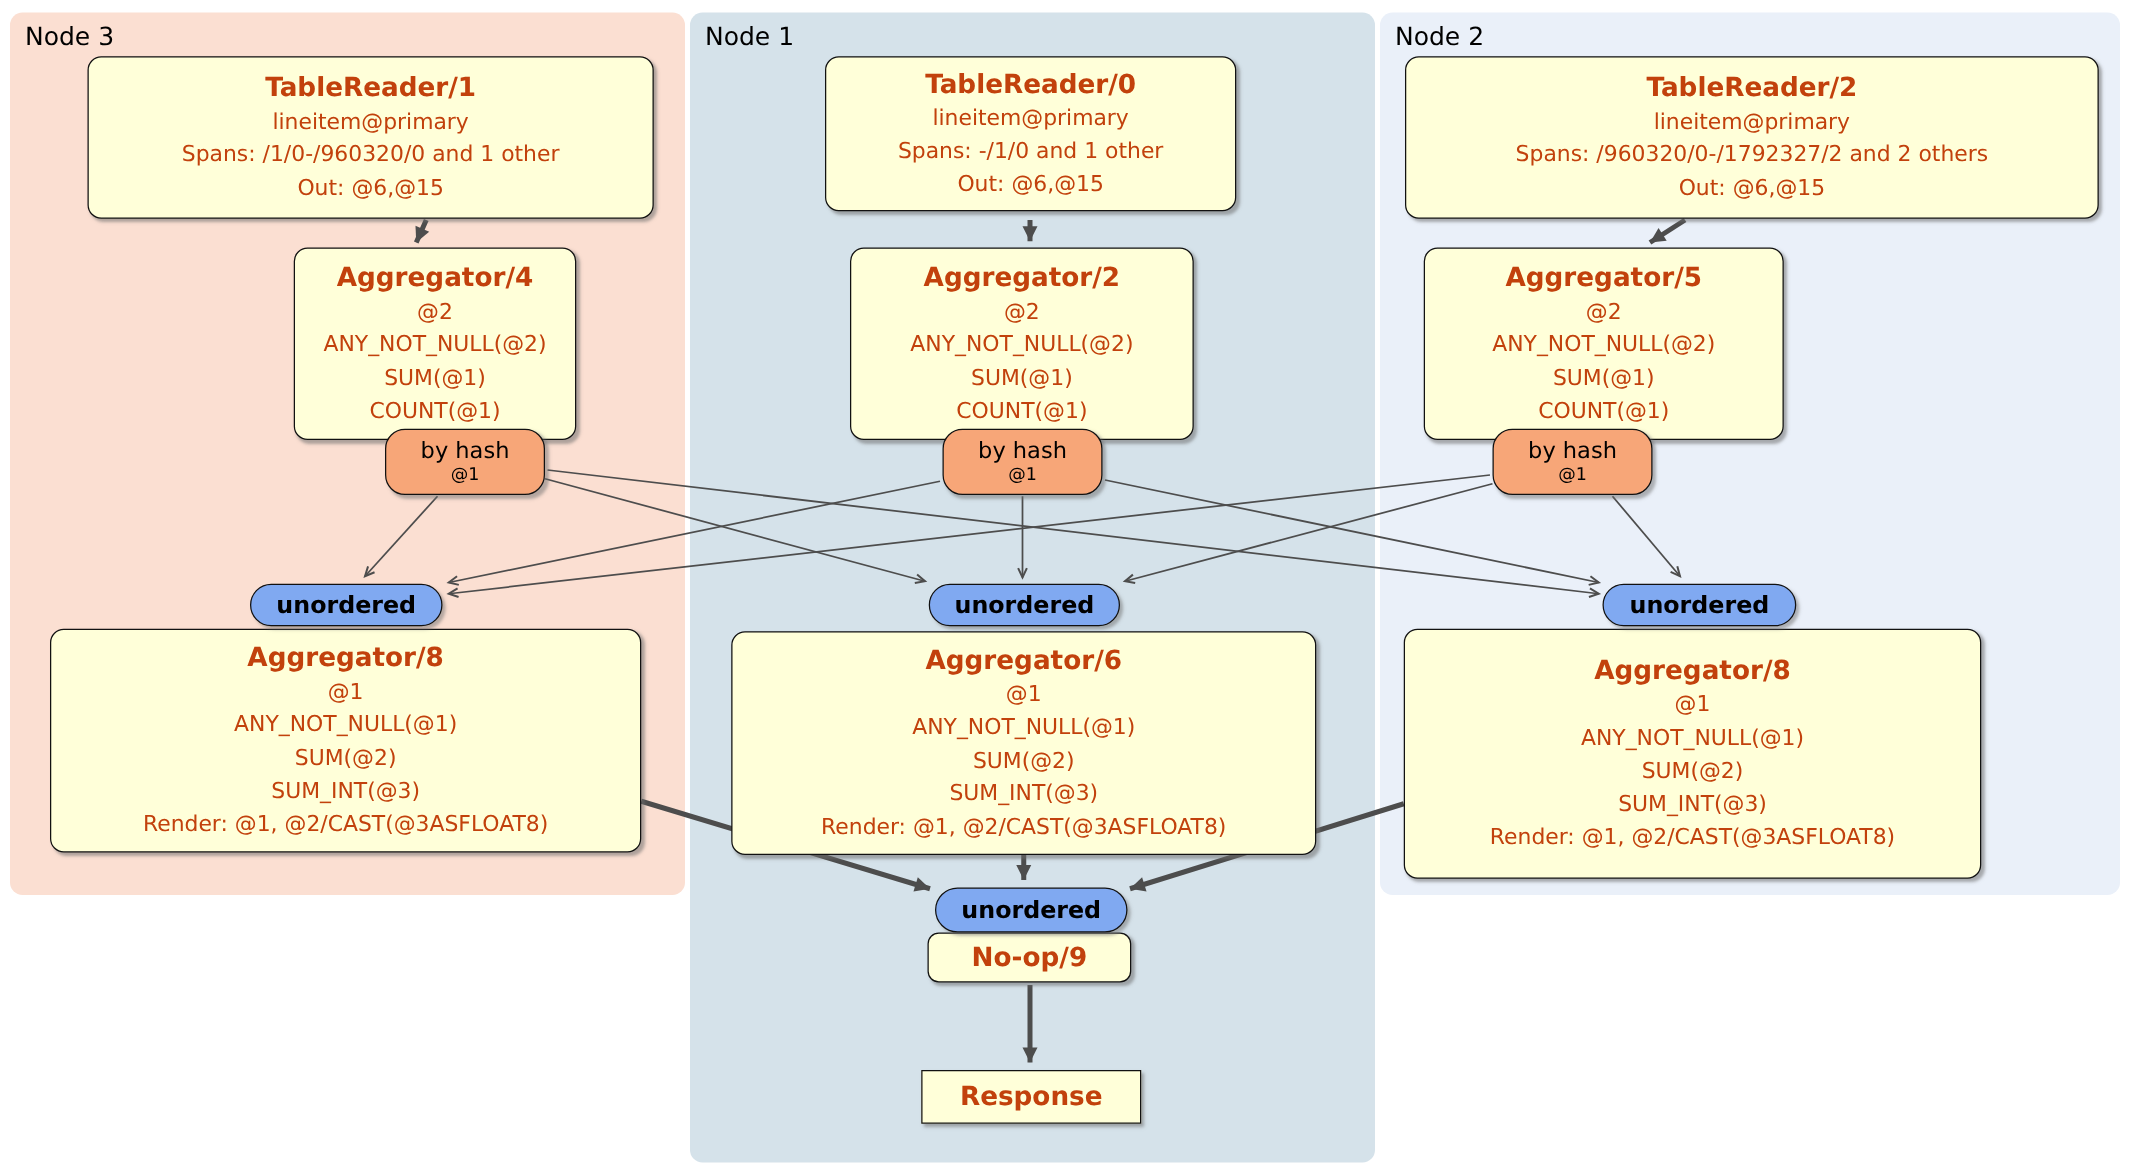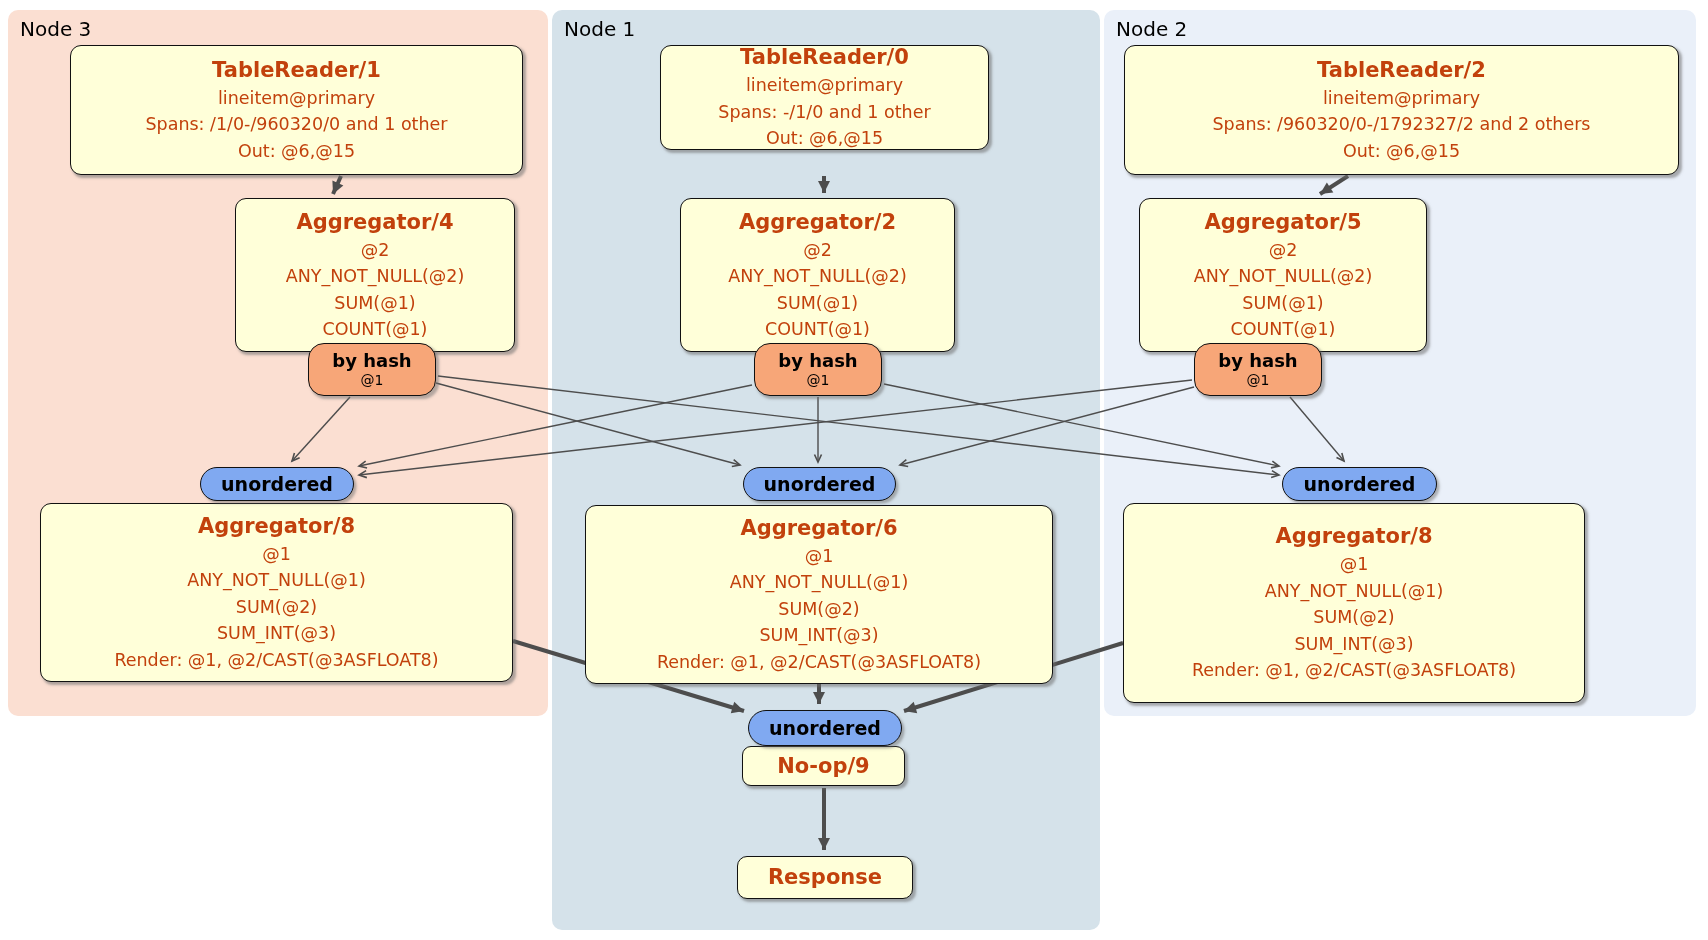--- a/index.html
+++ b/index.html
@@ -17,21 +17,21 @@
     text-align:center;z-index:2;padding:8px 8px;box-sizing:border-box;color:#c2410c;
   }
   .box .title{font-weight:bold;font-size:21px;line-height:29px;white-space:nowrap;}
   .box .line{font-size:17.5px;line-height:26.5px;white-space:nowrap;}
   .pill{
     position:absolute;display:flex;flex-direction:column;align-items:center;justify-content:center;
     border:1.8px solid #111;z-index:3;box-sizing:border-box;color:#000;
     box-shadow:2.5px 2.5px 2.5px rgba(110,110,110,.5);
   }
   .hash{background:#f7a678;border-radius:16px;}
-  .hash .hl{font-weight:bold;font-size:18px;line-height:22px;}
+  .hash .hl{font-weight:normal;font-size:18px;line-height:22px;}
   .hash .hd{font-size:14px;line-height:17px;}
   .unordered{background:#80a9f1;border-radius:18px;font-weight:bold;font-size:19px;}
 </style>
 </head>
 <body>
 
 <div class="canvas">
 
   <div class="panel" style="left:8px;top:10px;width:540px;height:706px;background:#fbdfd2;">
     <div class="panel-label">Node 3</div>
@@ -73,34 +73,34 @@
       <line x1="824" y1="788" x2="824" y2="850" marker-end="url(#athick)"></line>
     </g>
   </svg>
 
   <div class="box" style="left:70px;top:45px;width:453px;height:130px;">
     <div class="title">TableReader/1</div>
     <div class="line">lineitem@primary</div>
     <div class="line">Spans: /1/0-/960320/0 and 1 other</div>
     <div class="line">Out: @6,@15</div>
   </div>
-  <div class="box" style="left:660px;top:45px;width:329px;height:105px;">
+  <div class="box" style="left:660px;top:45px;width:329px;height:124px;">
     <div class="title">TableReader/0</div>
     <div class="line">lineitem@primary</div>
     <div class="line">Spans: -/1/0 and 1 other</div>
     <div class="line">Out: @6,@15</div>
   </div>
   <div class="box" style="left:1124px;top:45px;width:555px;height:130px;">
     <div class="title">TableReader/2</div>
     <div class="line">lineitem@primary</div>
     <div class="line">Spans: /960320/0-/1792327/2 and 2 others</div>
     <div class="line">Out: @6,@15</div>
   </div>
 
-  <div class="box" style="left:235px;top:198px;width:280px;height:154px;">
+  <div class="box" style="left:235px;top:198px;width:226px;height:154px;">
     <div class="title">Aggregator/4</div>
     <div class="line">@2</div>
     <div class="line">ANY_NOT_NULL(@2)</div>
     <div class="line">SUM(@1)</div>
     <div class="line">COUNT(@1)</div>
   </div>
   <div class="box" style="left:680px;top:198px;width:275px;height:154px;">
     <div class="title">Aggregator/2</div>
     <div class="line">@2</div>
     <div class="line">ANY_NOT_NULL(@2)</div>
@@ -162,17 +162,17 @@
     <div class="line">SUM_INT(@3)</div>
     <div class="line">Render: @1, @2/CAST(@3ASFLOAT8)</div>
   </div>
 
   <div class="pill unordered" style="left:748px;top:710px;width:154px;height:36px;">
     <div>unordered</div>
   </div>
   <div class="box" style="left:742px;top:746px;width:163px;height:40px;border-radius:9px;">
     <div class="title">No-op/9</div>
   </div>
-  <div class="box" style="left:737px;top:856px;width:176px;height:43px;border-radius:10px;">
+  <div class="box" style="left:737px;top:856px;width:176px;height:43px;border-radius:0;">
     <div class="title">Response</div>
   </div>
 
 </div>
 
 </body></html>

